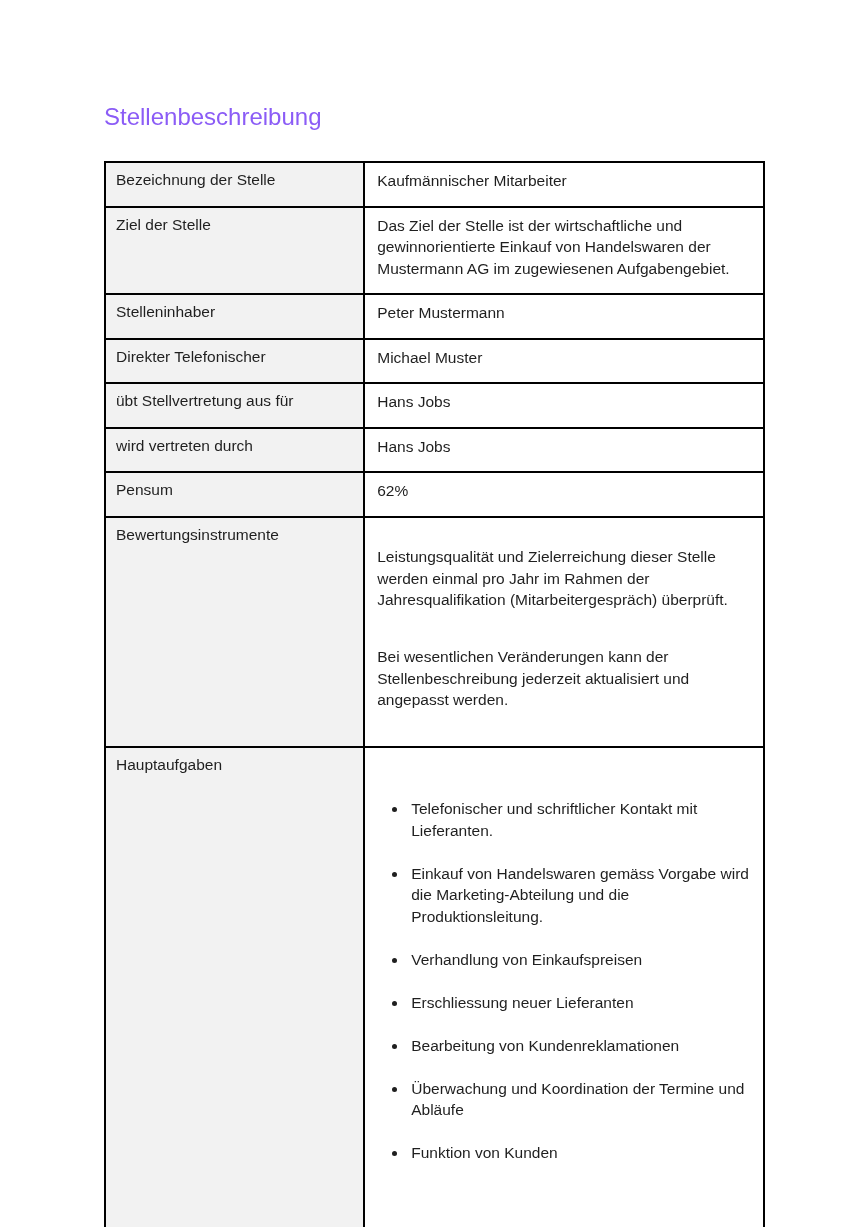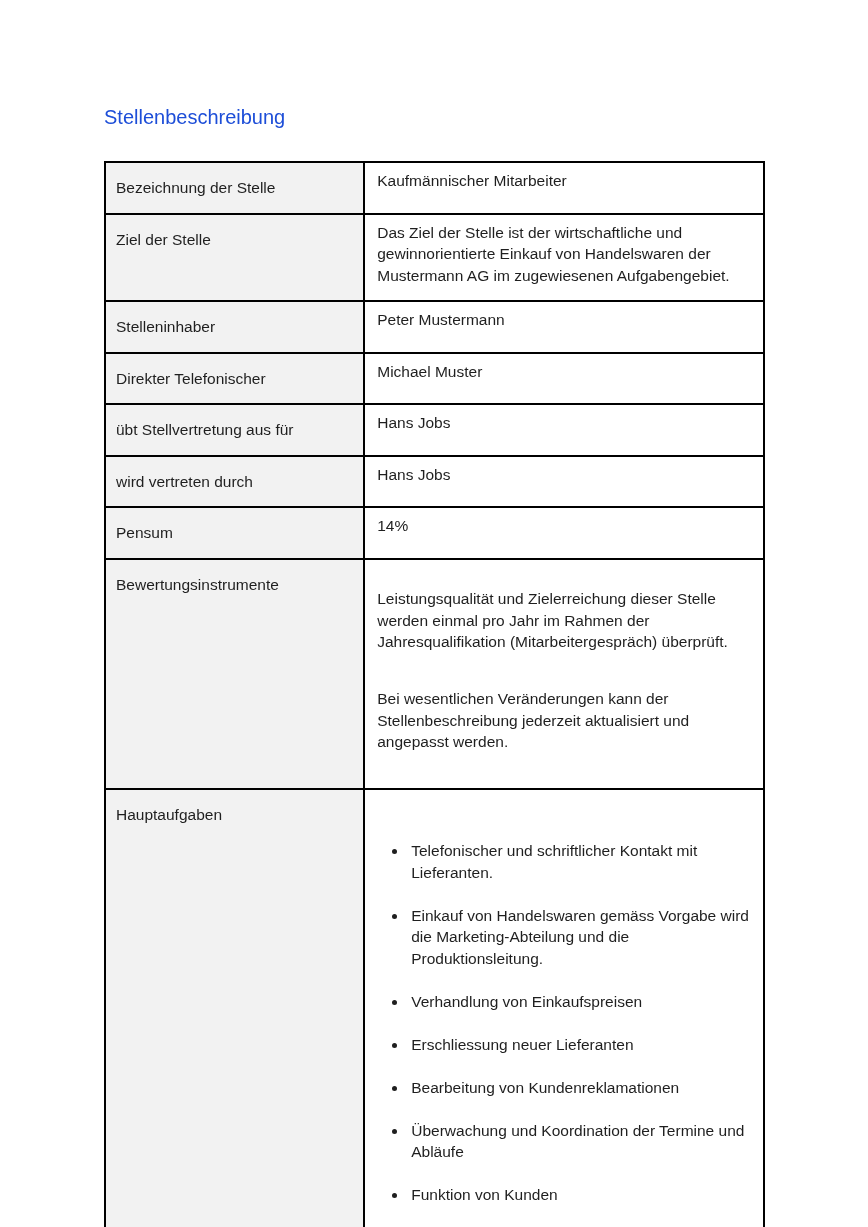--- a/index.html
+++ b/index.html
@@ -14,45 +14,45 @@
 
   .page {
     width: 868px;
     height: 1227px;
     padding: 99px 103px 0 104px;
     background: #ffffff;
     overflow: hidden;
   }
 
   .title {
-    font-size: 20px;
+    font-size: 24px;
     font-weight: 400;
     line-height: 36px;
-    color: #1d4ed8;
+    color: #8b5cf6;
     letter-spacing: 0px;
     margin: 0 0 26px 0;
   }
 
   table.job-table {
     border-collapse: collapse;
     table-layout: fixed;
     width: 661px;
   }
 
   table.job-table td {
     border: 2px solid #000000;
     vertical-align: top;
     font-size: 15.5px;
     line-height: 21.5px;
   }
 
   td.label-cell {
     width: 249px;
     background: #f2f2f2;
-    padding: 14px 10px 14px 10px;
+    padding: 6px 10px 14px 10px;
   }
 
   td.value-cell {
     width: 384px;
     background: #ffffff;
     padding: 7px 10px 14px 12px;
     white-space: pre-line;
   }
 
   .para {
@@ -110,21 +110,21 @@
         <td class="value-cell">Hans Jobs</td>
       </tr>
 
       <tr>
         <td class="label-cell">wird vertreten durch</td>
         <td class="value-cell">Hans Jobs</td>
       </tr>
 
       <tr>
         <td class="label-cell">Pensum</td>
-        <td class="value-cell">14%</td>
+        <td class="value-cell">62%</td>
       </tr>
 
       <tr>
         <td class="label-cell">Bewertungsinstrumente</td>
         <td class="value-cell">
           <p class="para">Leistungsqualität und Zielerreichung dieser Stelle
 werden einmal pro Jahr im Rahmen der
 Jahresqualifikation (Mitarbeitergespräch) überprüft.</p>
           <p class="para">Bei wesentlichen Veränderungen kann der
 Stellenbeschreibung jederzeit aktualisiert und

